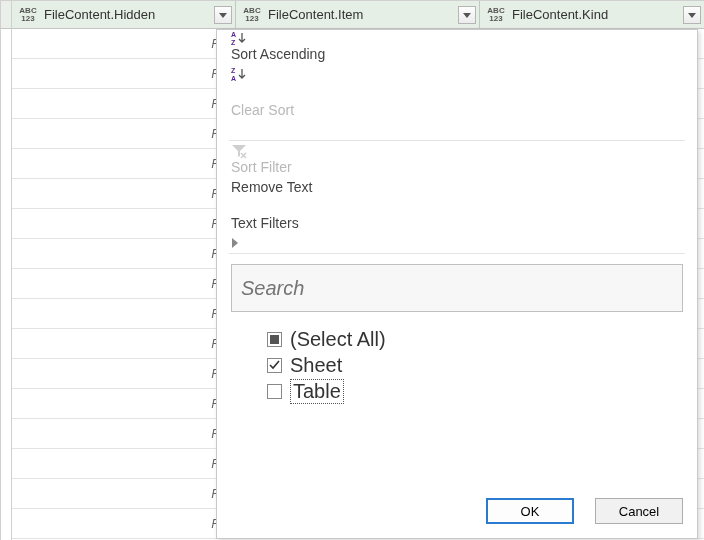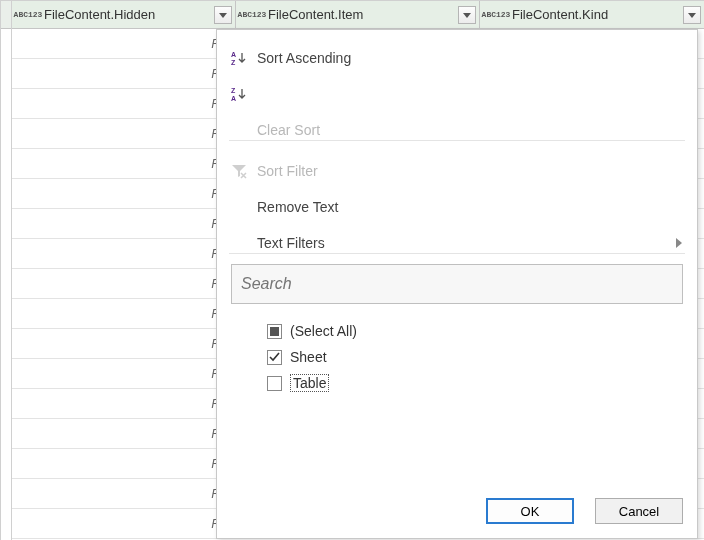--- a/index.html
+++ b/index.html
@@ -52,25 +52,26 @@
       align-items: center;
       padding-left: 6px;
       font-size: 13px;
       color: #333;
     }
     .col-head .type-icon {
       width: 20px;
       height: 20px;
       margin-right: 6px;
       display: flex;
+      flex-direction: column;
       align-items: center;
       justify-content: center;
       line-height: 1;
       font-size: 8px;
-      font-family: Liberation Mono, monospace;
+      font-family: Liberation Sans, sans-serif;
       color: #555;
     }
     .col-head .type-icon .abc { font-weight: bold; letter-spacing: 0; }
     .col-head .type-icon .n123 { font-weight: bold; letter-spacing: 0; }
     .col-head .dd-btn {
       position: absolute;
       right: 3px;
       top: 50%;
       transform: translateY(-50%);
       width: 18px;
@@ -107,25 +108,26 @@
       width: 482px;
       height: 510px;
       background: #fff;
       border: 1px solid #c8c8c8;
       box-shadow: 2px 2px 5px rgba(0,0,0,0.15);
       display: flex;
       flex-direction: column;
     }
     .menu-item {
       display: flex;
-      align-items: flex-end;
+      align-items: flex-start;
       height: 36px;
       padding-left: 14px;
       color: #444;
       font-size: 14px;
+      flex-direction: column;
     }
     .menu-item.disabled { color: #b8b8b8; }
     .menu-item .mi-icon {
       width: 26px;
       display: flex;
       align-items: center;
       justify-content: flex-start;
       color: #888;
     }
     .menu-item .mi-label {
@@ -136,32 +138,32 @@
       color: #888;
     }
     .menu-sep {
       border: none;
       border-top: 1px solid #e4e4e4;
       margin: 2px 12px;
     }
     .search-wrap { padding: 8px 14px 4px 14px; }
     .search-input {
       width: 100%;
-      height: 40px;
+      height: 48px;
       border: 1px solid #bfbfbf;
       background: #f7f7f7;
       padding: 0 9px;
-      font-size: 16px;
+      font-size: 20px;
       font-style: italic;
       color: #888;
       outline: none;
     }
     .checklist {
       padding: 10px 14px 4px 50px;
-      font-size: 14px;
+      font-size: 20px;
       color: #333;
     }
     .checklist-item {
       display: flex;
       align-items: center;
       height: 26px;
       gap: 8px;
     }
     .check {
       width: 15px;

